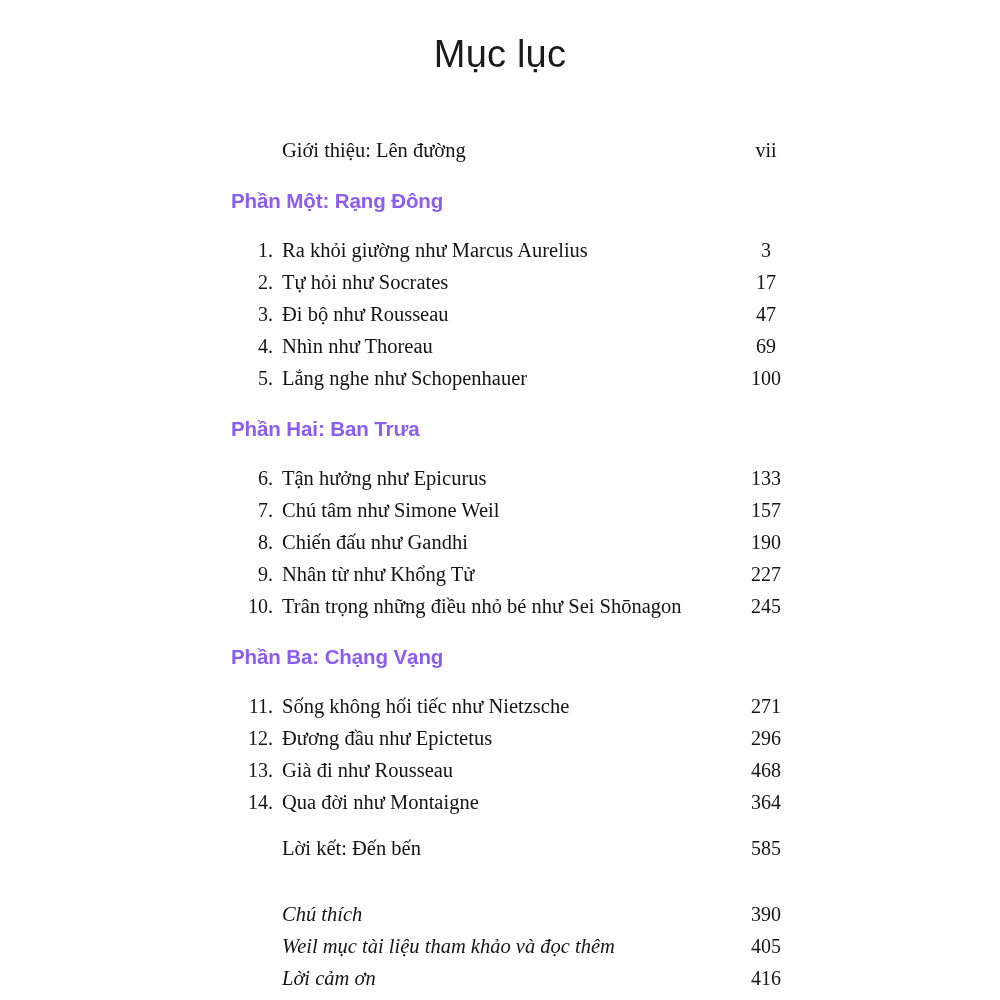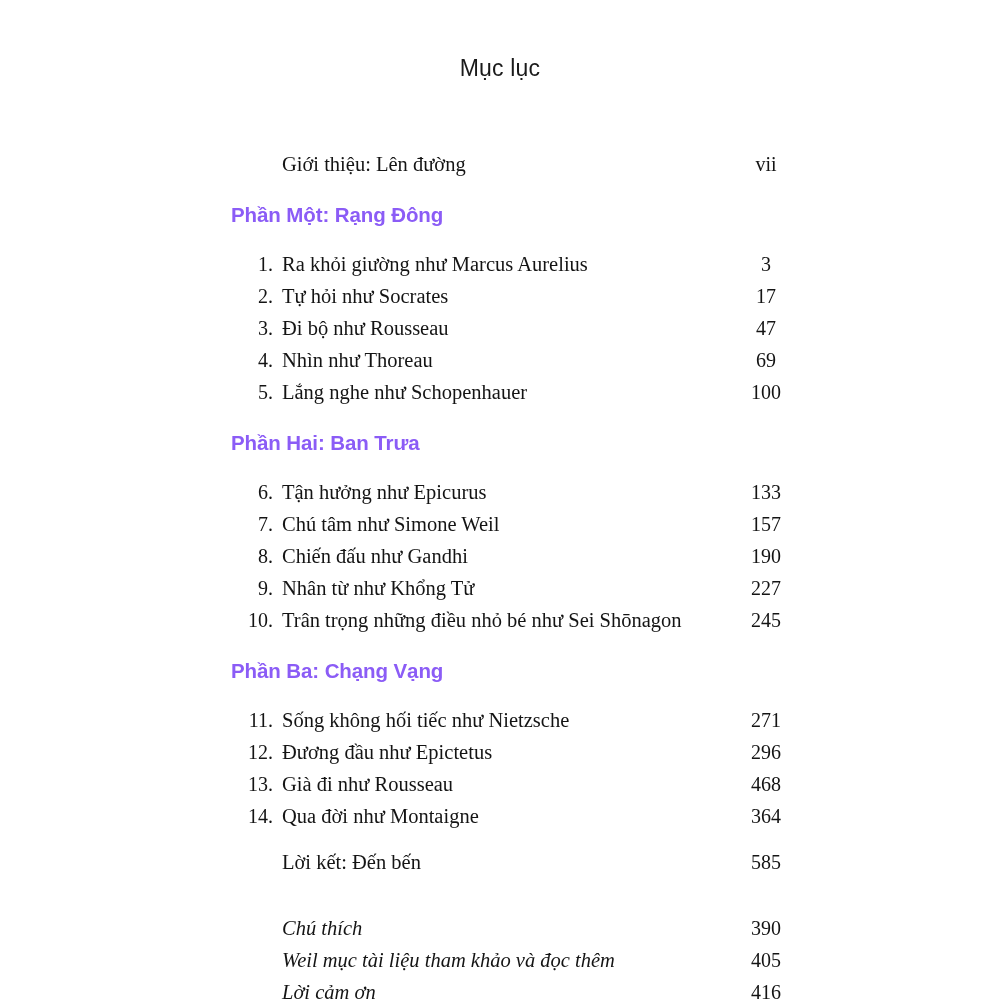--- a/index.html
+++ b/index.html
@@ -18,36 +18,36 @@
   }
 
   .page {
     position: absolute;
     inset: 0;
   }
 
   
   .toc-title {
     position: absolute;
-    top: 48px;
+    top: 34px;
     left: 0;
     width: 1000px;
     text-align: center;
     font-family: "Liberation Sans", "DejaVu Sans", sans-serif;
-    font-size: 23px;
+    font-size: 38px;
     font-weight: 400;
     letter-spacing: 0.2px;
     color: #1a1a1a;
     line-height: 40px;
   }
 
   
   .toc-body {
     position: absolute;
-    top: 148px;
+    top: 134px;
     left: 231px;
     width: 570px;
   }
 
   
   .row {
     display: flex;
     align-items: baseline;
     width: 100%;
     height: 32px;

